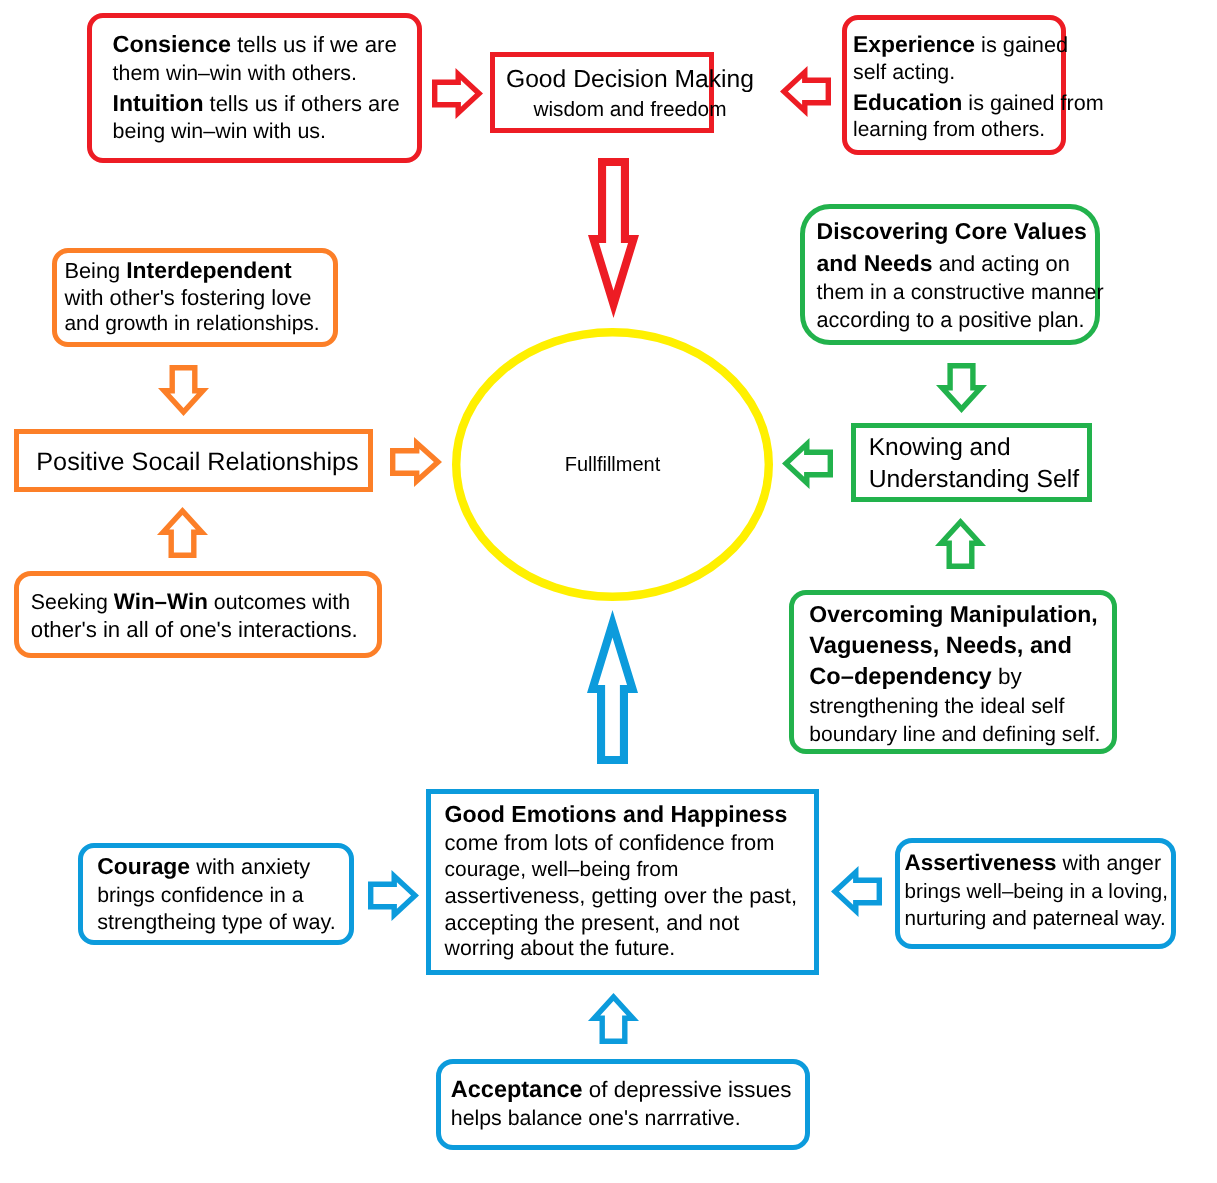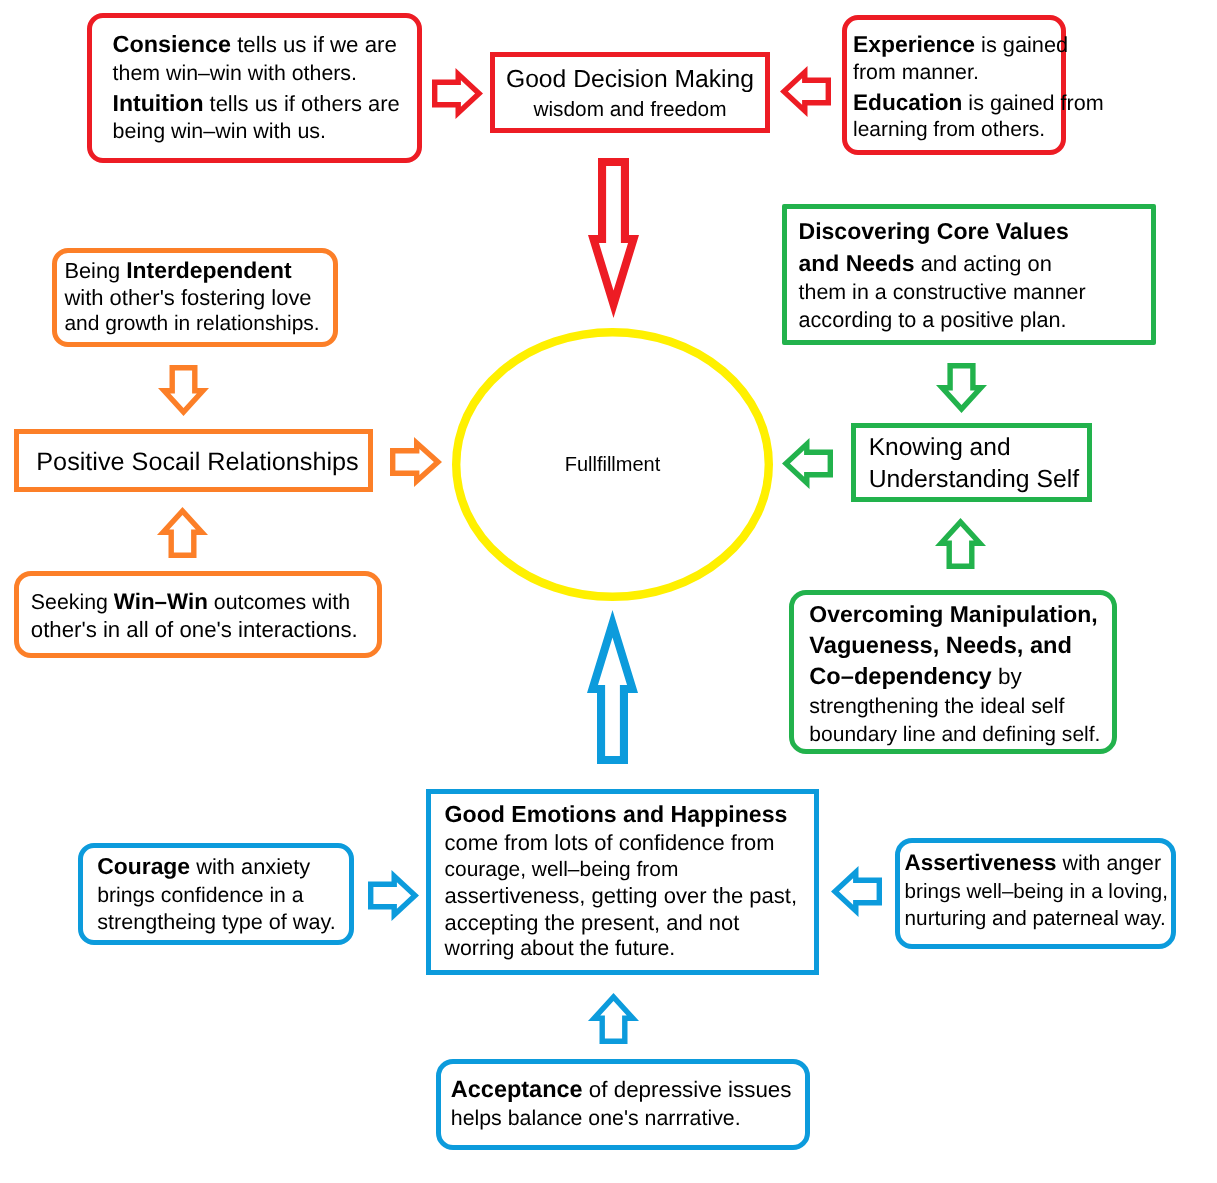--- a/index.html
+++ b/index.html
@@ -6,23 +6,23 @@
   html,body{margin:0;padding:0;background:#fff;}
   #stage{position:relative;width:1217px;height:1183px;background:#fff;overflow:hidden;
          font-family:"Liberation Sans",sans-serif;color:#000;font-size:21.4px;}
   .box{position:absolute;box-sizing:border-box;background:#fff;z-index:3;}
   .ln{position:absolute;white-space:pre;line-height:1;-webkit-font-smoothing:antialiased;text-rendering:geometricPrecision;}
   .arw{position:absolute;z-index:2;overflow:visible;}
   #center-ellipse{position:absolute;z-index:1;}
   #center-label{position:absolute;z-index:4;text-align:center;white-space:pre;}
   b{font-weight:bold;font-size:1.05em;}
   #conscience-intuition-box{left:87px;top:13px;width:335px;height:150px;border:5px solid #f97316;border-radius:16px}
-  #good-decision-making-box{left:490px;top:52px;width:280px;height:81px;border:5px solid #ED1C24;border-radius:0px}
+  #good-decision-making-box{left:490px;top:52px;width:224px;height:81px;border:5px solid #ED1C24;border-radius:0px}
   #experience-education-box{left:842px;top:15px;width:224px;height:140px;border:5px solid #ED1C24;border-radius:16px}
-  #core-values-box{left:782px;top:204px;width:374px;height:141px;border:5px solid #22B24C;border-radius:2px}
+  #core-values-box{left:800px;top:204px;width:300px;height:141px;border:5px solid #22B24C;border-radius:30px}
   #knowing-self-box{left:851px;top:423px;width:241px;height:79px;border:5px solid #22B24C;border-radius:0px}
   #overcoming-manipulation-box{left:789px;top:590px;width:328px;height:164px;border:5px solid #22B24C;border-radius:17px}
   #interdependent-box{left:52px;top:248px;width:286px;height:99px;border:5px solid #FC7F28;border-radius:16px}
   #positive-social-relationships-box{left:14px;top:429px;width:359px;height:63px;border:5px solid #FC7F28;border-radius:0px}
   #win-win-box{left:14px;top:571px;width:368px;height:87px;border:5px solid #0ea5e9;border-radius:17px}
   #good-emotions-box{left:426px;top:789px;width:393px;height:186px;border:5px solid #0C9BDC;border-radius:0px}
   #courage-box{left:78px;top:843px;width:276px;height:102px;border:5px solid #0C9BDC;border-radius:16px}
   #assertiveness-box{left:895px;top:838px;width:281px;height:111px;border:5px solid #0C9BDC;border-radius:17px}
   #acceptance-box{left:436px;top:1059px;width:374px;height:91px;border:5px solid #0C9BDC;border-radius:17px}
   #arrow-conscience-to-decision{left:432px;top:68px;width:51px;height:51px}
@@ -94,21 +94,21 @@
       <div class="ln" style="left:20.6px;top:44.52px;font-size:21.351px"><span>them win–win with others.</span></div>
       <div class="ln" style="left:20.6px;top:73.81px;font-size:21.958px"><b>Intuition</b><span> tells us if others are</span></div>
       <div class="ln" style="left:20.6px;top:103.33px;font-size:21.461px"><span>being win–win with us.</span></div>
     </div>
     <div class="box" id="good-decision-making-box" style="border-color: rgb(237, 28, 36);">
       <div class="ln" style="left:0;width:270px;text-align:center;top:11.32px;font-size:24.665px"><span>Good Decision Making</span></div>
       <div class="ln" style="left:0;width:270px;text-align:center;top:42.69px;font-size:20.803px"><span>wisdom and freedom</span></div>
     </div>
     <div class="box" id="experience-education-box" style="border-color: rgb(237, 28, 36);">
       <div class="ln" style="left:6.0px;top:13.05px;font-size:21.786px"><b>Experience</b><span> is gained</span></div>
-      <div class="ln" style="left:6.0px;top:41.91px;font-size:21.367px"><span>from manner.</span></div>
+      <div class="ln" style="left:6.0px;top:41.91px;font-size:21.367px"><span>self acting.</span></div>
       <div class="ln" style="left:6.0px;top:71.85px;font-size:21.560px"><b>Education</b><span> is gained from</span></div>
       <div class="ln" style="left:6.0px;top:99.75px;font-size:20.969px"><span>learning from others.</span></div>
     </div>
     <div class="box" id="core-values-box" style="border-color: rgb(34, 178, 76);">
       <div class="ln" style="left:11.5px;top:11.00px;font-size:21.970px"><b>Discovering Core Values</b></div>
       <div class="ln" style="left:11.5px;top:43.18px;font-size:21.870px"><b>and Needs</b><span> and acting on</span></div>
       <div class="ln" style="left:11.5px;top:72.83px;font-size:21.459px"><span>them in a constructive manner</span></div>
       <div class="ln" style="left:11.5px;top:99.59px;font-size:21.630px"><span>according to a positive plan.</span></div>
     </div>
     <div class="box" id="knowing-self-box" style="border-color: rgb(34, 178, 76);">

